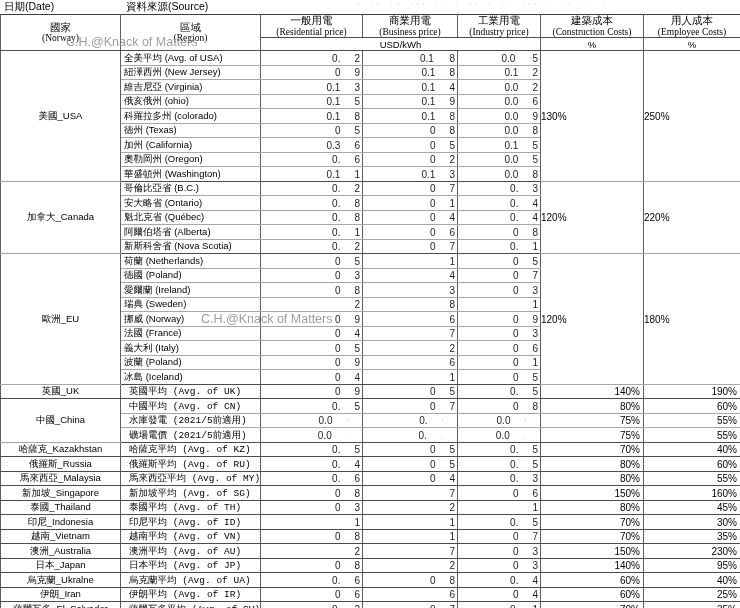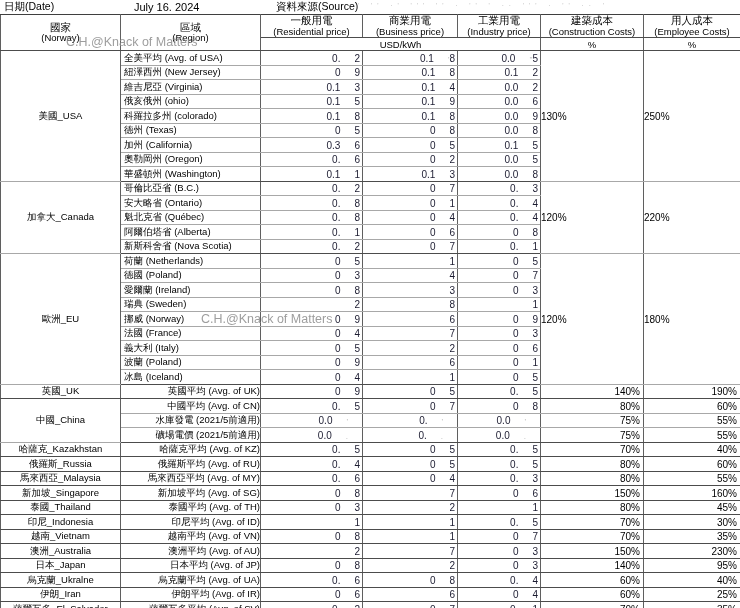--- a/index.html
+++ b/index.html
@@ -11,49 +11,48 @@
   .tb-date-value{width:140px;padding-left:10px;font-size:11px;}
   .tb-source-label{padding-left:2px;font-size:10.5px;}
   .tb-redacted{position:absolute;left:358px;top:2px;width:378px;color:#c4c4c4;
     font-size:6.5px;letter-spacing:5px;overflow:hidden;white-space:nowrap;}
 
   
   table{border-collapse:collapse;table-layout:fixed;width:740px;border:1.5px solid #3f3f3f;}
   th,td{padding:0;overflow:hidden;white-space:nowrap;border-left:1px solid #5f5f5f;border-right:1px solid #5f5f5f;}
   thead th{border-top:1.5px solid #3f3f3f;border-bottom:1px solid #4c4c4c;font-weight:normal;
     text-align:center;vertical-align:middle;}
-  .h1{height:23px;}
+  .h1{height:23px;font-family:Liberation Serif, serif;}
   .h2{height:13px;font-size:9.5px;}
   .hz{font-size:10.5px;line-height:1.12;}
   .he{font-size:9.5px;line-height:1.12;}
 
   tbody td{height:13.5px;border-top:none;border-bottom:1px solid #a8a8a8;vertical-align:middle;}
   tr.group-end td{border-bottom:1.5px solid #4c4c4c;}
   .nation{text-align:center;font-size:9.5px;}
   .region{font-size:9.5px;padding-left:3px;text-align:left;margin-top:16px;}
-  .region.center{text-align:right;padding-left:17px;}
+  .region.center{text-align:left;padding-left:8px;font-family:Liberation Mono, monospace;}
   .price{text-align:right;padding-right:2px;font-size:10px;color:#1b1b30;}
   .gap{display:inline-block;width:14px;}
   .gap-end{display:inline-block;width:12px;}
   .faint{color:#b5b5b5;font-size:8px;}
   .pct{text-align:right;padding-right:3px;font-size:10px;margin-top:36px;}
   .pct-m{text-align:left;font-size:10px;}
 
   .watermark{position:absolute;color:#8d8d8d;font-size:12.5px;opacity:.85;white-space:nowrap;pointer-events:none;}
   .wm1{left:66px;top:35px;}
   .wm2{left:201px;top:312px;}
 </style>
 </head>
 <body>
 
 <div class="sheet">
 
   <div class="topbar">
     <div class="tb-date-label">日期(Date)</div>
-    <div class="tb-date-value">July 16. 2024</div>
     <div class="tb-source-label">資料來源(Source)</div>
     <div class="tb-redacted">' '' ·' ''' '' · '' ' ·· ''' · '' ·· '</div>
   </div>
 
   <table>
     <colgroup>
       <col style="width:120px">
         <col style="width:140px">
         <col style="width:102px">
       <col style="width:95px">

